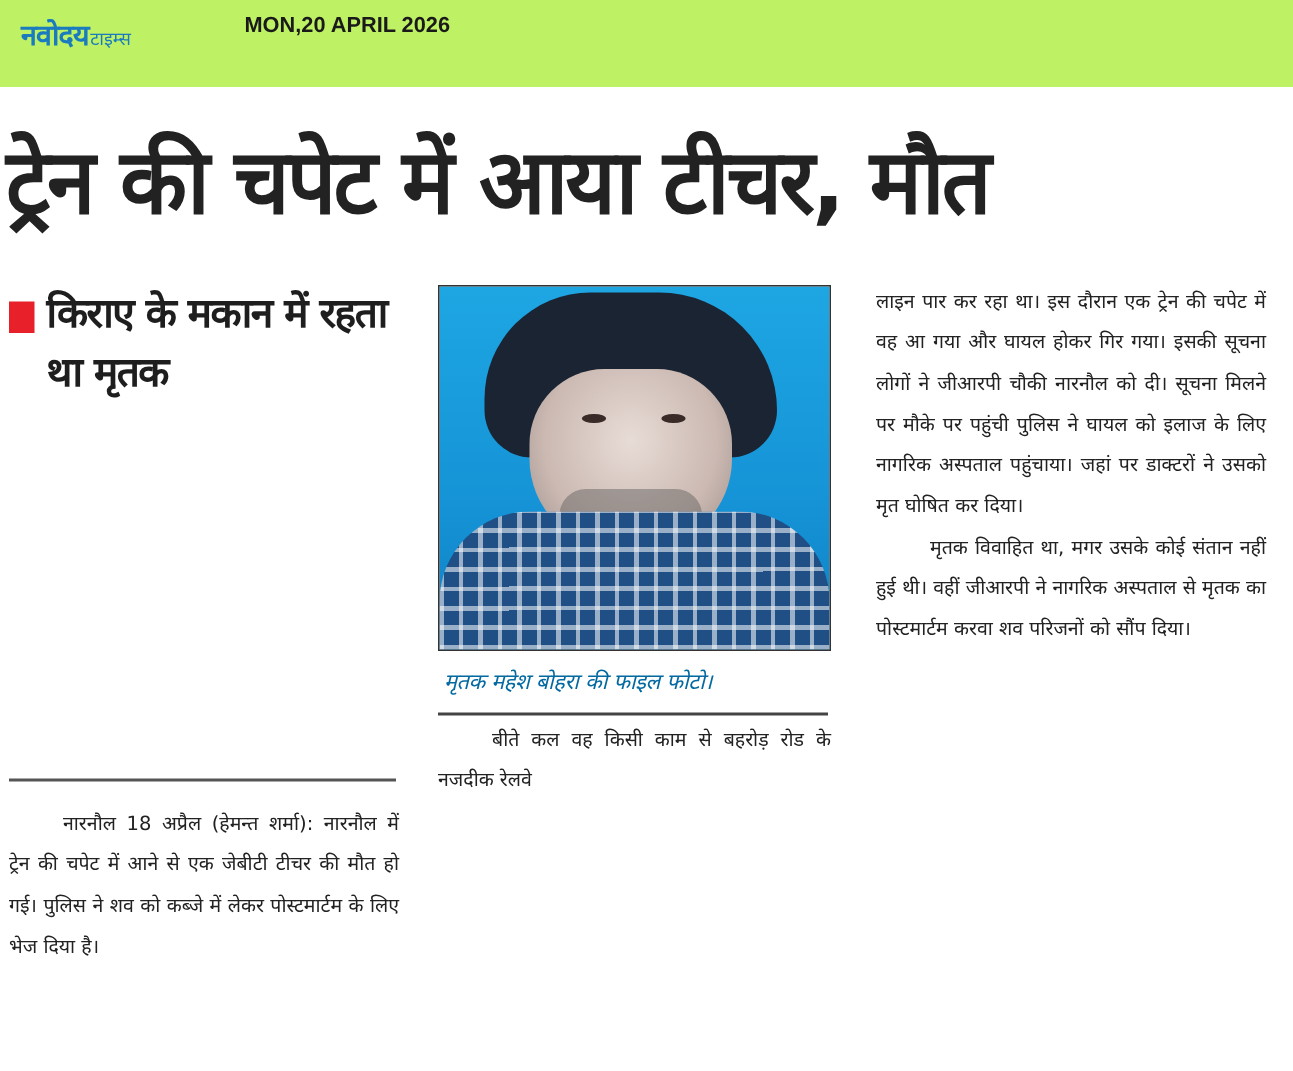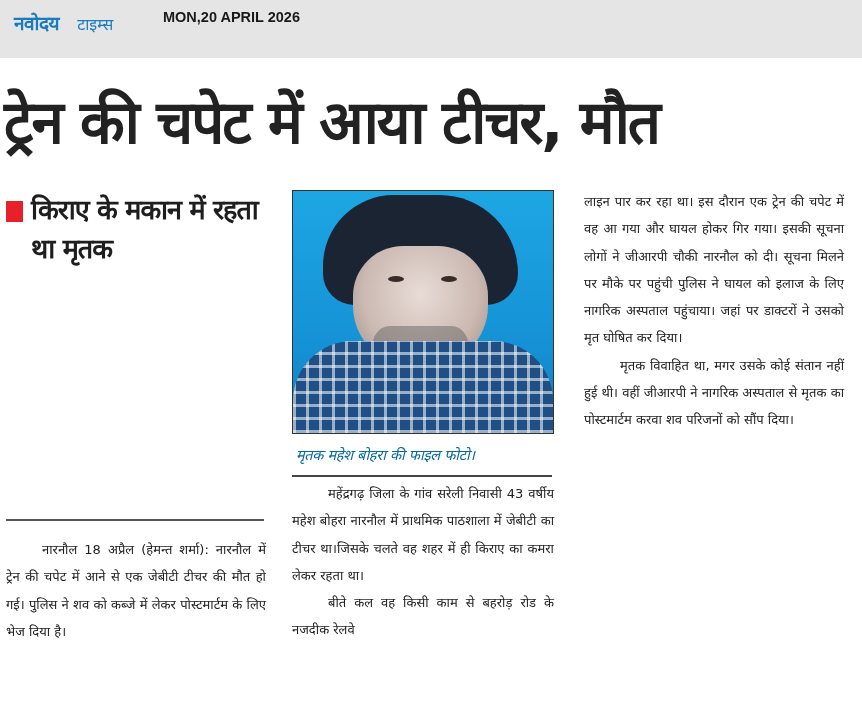--- a/index.html
+++ b/index.html
@@ -5,33 +5,33 @@
   html, body { margin: 0; padding: 0; }
   body {
     width: 862px; height: 714px; overflow: hidden;
     background: #ffffff;
     font-family: "DejaVu Sans", sans-serif;
     color: #1e1e1e;
     position: relative;
   }
   .topbar {
     position: absolute; left: 0; top: 0; width: 862px; height: 58px;
-    background: #e5e5e5;
+    background: #bef264;
   }
   .logo {
     position: absolute; left: 14px; top: 10px;
     display: flex; align-items: baseline;
   }
   .logo-main {
     font-family: "DejaVu Sans", sans-serif; font-weight: bold;
     font-size: 19px; color: #1a7bbf; letter-spacing: -0.5px;
   }
   .logo-sub {
     font-family: "DejaVu Sans", sans-serif;
-    font-size: 16px; color: #1a7bbf; margin-left: 18px;
+    font-size: 12px; color: #1a7bbf; margin-left: 1px;
   }
   .edition {
     position: absolute; left: 163px; top: 8px;
     font-family: "Liberation Sans", sans-serif; font-weight: bold;
     font-size: 14.5px; line-height: 19px; color: #1a1a1a;
   }
   .headline {
     position: absolute; left: 4px; top: 72px; width: 858px;
     font-family: "DejaVu Sans", sans-serif; font-weight: bold;
     font-size: 60px; line-height: 100px; color: #222;
@@ -135,20 +135,19 @@
   <div class="face"></div>
   <div class="eye" style="left:95px;"></div>
   <div class="eye" style="left:148px;"></div>
   <div class="beard"></div>
   <div class="shirt"></div>
 </div>
 <div class="caption">मृतक महेश बोहरा की फाइल फोटो।</div>
 <div class="caption-divider"></div>
 
 <div class="mid-body body-text">
-  <p>महेंद्रगढ़ जिला के गांव सरेली निवासी 43 वर्षीय महेश बोहरा नारनौल में प्राथमिक पाठशाला में जेबीटी का टीचर था।जिसके चलते वह शहर में ही किराए का कमरा लेकर रहता था।</p>
   <p>बीते कल वह किसी काम से बहरोड़ रोड के नजदीक रेलवे</p>
 </div>
 
 <div class="right-body body-text">
   <p style="text-indent:0;">लाइन पार कर रहा था। इस दौरान एक ट्रेन की चपेट में वह आ गया और घायल होकर गिर गया। इसकी सूचना लोगों ने जीआरपी चौकी नारनौल को दी। सूचना मिलने पर मौके पर पहुंची पुलिस ने घायल को इलाज के लिए नागरिक अस्पताल पहुंचाया। जहां पर डाक्टरों ने उसको मृत घोषित कर दिया।</p>
   <p>मृतक विवाहित था, मगर उसके कोई संतान नहीं हुई थी। वहीं जीआरपी ने नागरिक अस्पताल से मृतक का पोस्टमार्टम करवा शव परिजनों को सौंप दिया।</p>
 </div>
 
 </body></html>

